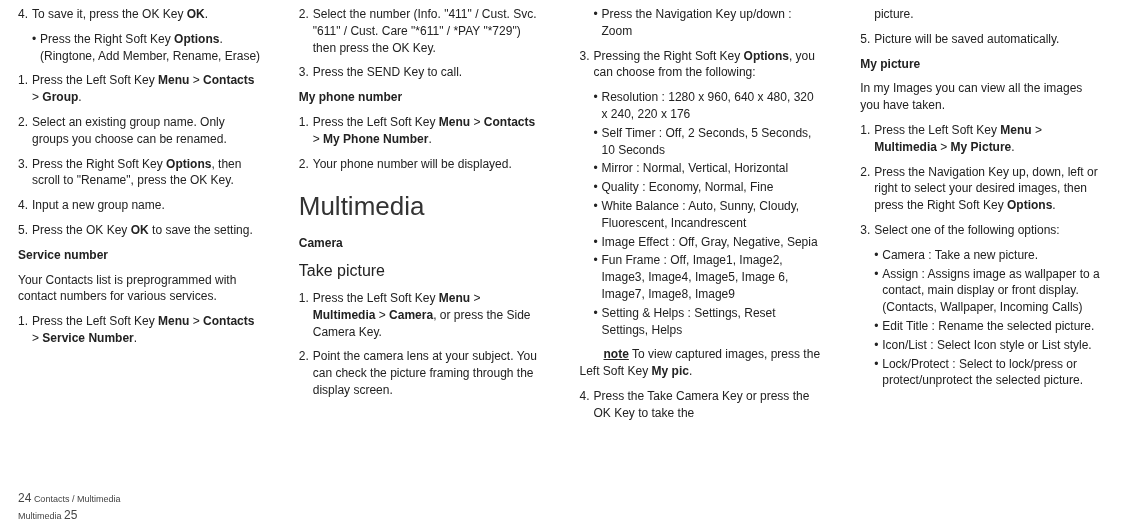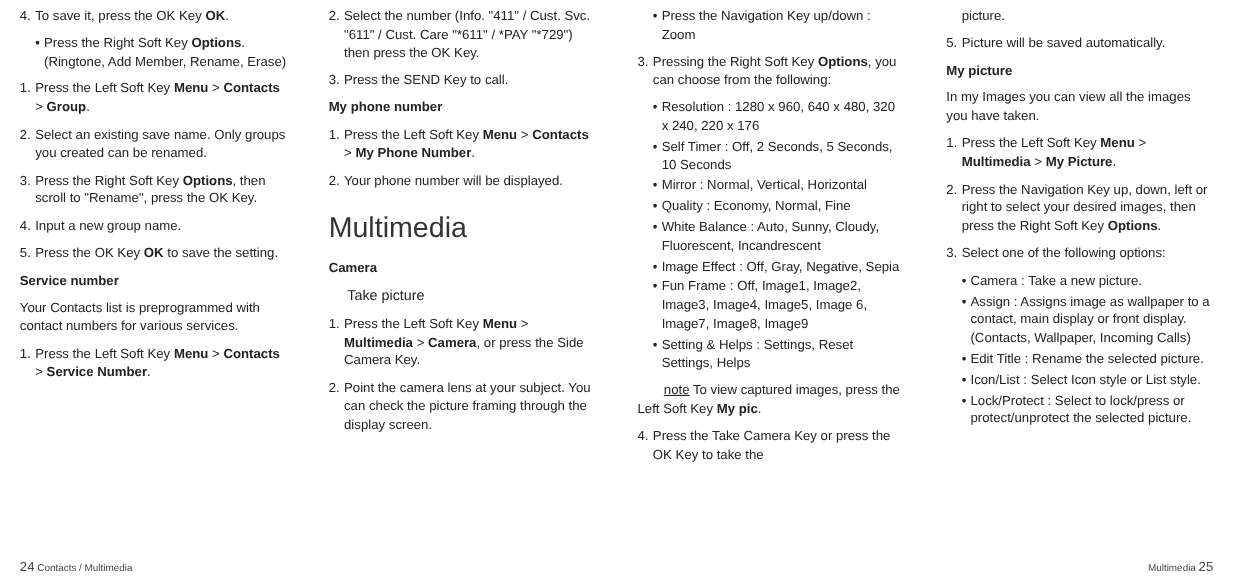--- a/index.html
+++ b/index.html
@@ -49,50 +49,50 @@
     .bul-group {
       margin-bottom: 8px;
     }
     .heading {
       font-weight: bold;
       font-size: 12px;
       margin-top: 8px;
       margin-bottom: 8px;
     }
     .subheading {
-      font-size: 13px;
+      font-size: 16px;
       margin-bottom: 8px;
       margin-top: 6px;
-      margin-left: 17px;
     }
     .big-heading {
       font-size: 26px;
       font-weight: normal;
       margin-top: 16px;
       margin-bottom: 10px;
       color: #333;
     }
     .para {
       margin-bottom: 8px;
     }
     .note-label {
-      font-weight: normal;
+      font-weight: bold;
       text-decoration: underline;
       padding-left: 24px;
     }
     .footer {
       position: absolute;
       bottom: 4px;
       left: 18px;
       right: 18px;
       display: flex;
       justify-content: space-between;
       font-size: 9px;
       color: #444;
       align-items: baseline;
+      flex-direction: column;
     }
     .footer .pgnum {
       font-size: 12px;
     }
     b { font-weight: bold; }
   </style>
 </head>
 <body>
 
 <div class="columns">
@@ -109,21 +109,21 @@
       </div>
     </div>
 
 
     <div class="li-num">
       <div class="num">1.</div>
       <div class="txt"><span>Press the Left Soft Key </span><b>Menu</b><span> &gt; </span><b>Contacts</b><span> &gt; </span><b>Group</b><span>.</span></div>
     </div>
     <div class="li-num">
       <div class="num">2.</div>
-      <div class="txt">Select an existing save name. Only groups you created can be renamed.</div>
+      <div class="txt">Select an existing group name. Only groups you choose can be renamed.</div>
     </div>
     <div class="li-num">
       <div class="num">3.</div>
       <div class="txt"><span>Press the Right Soft Key </span><b>Options</b><span>, then scroll to "Rename", press the OK Key.</span></div>
     </div>
     <div class="li-num">
       <div class="num">4.</div>
       <div class="txt">Input a new group name.</div>
     </div>
     <div class="li-num">

